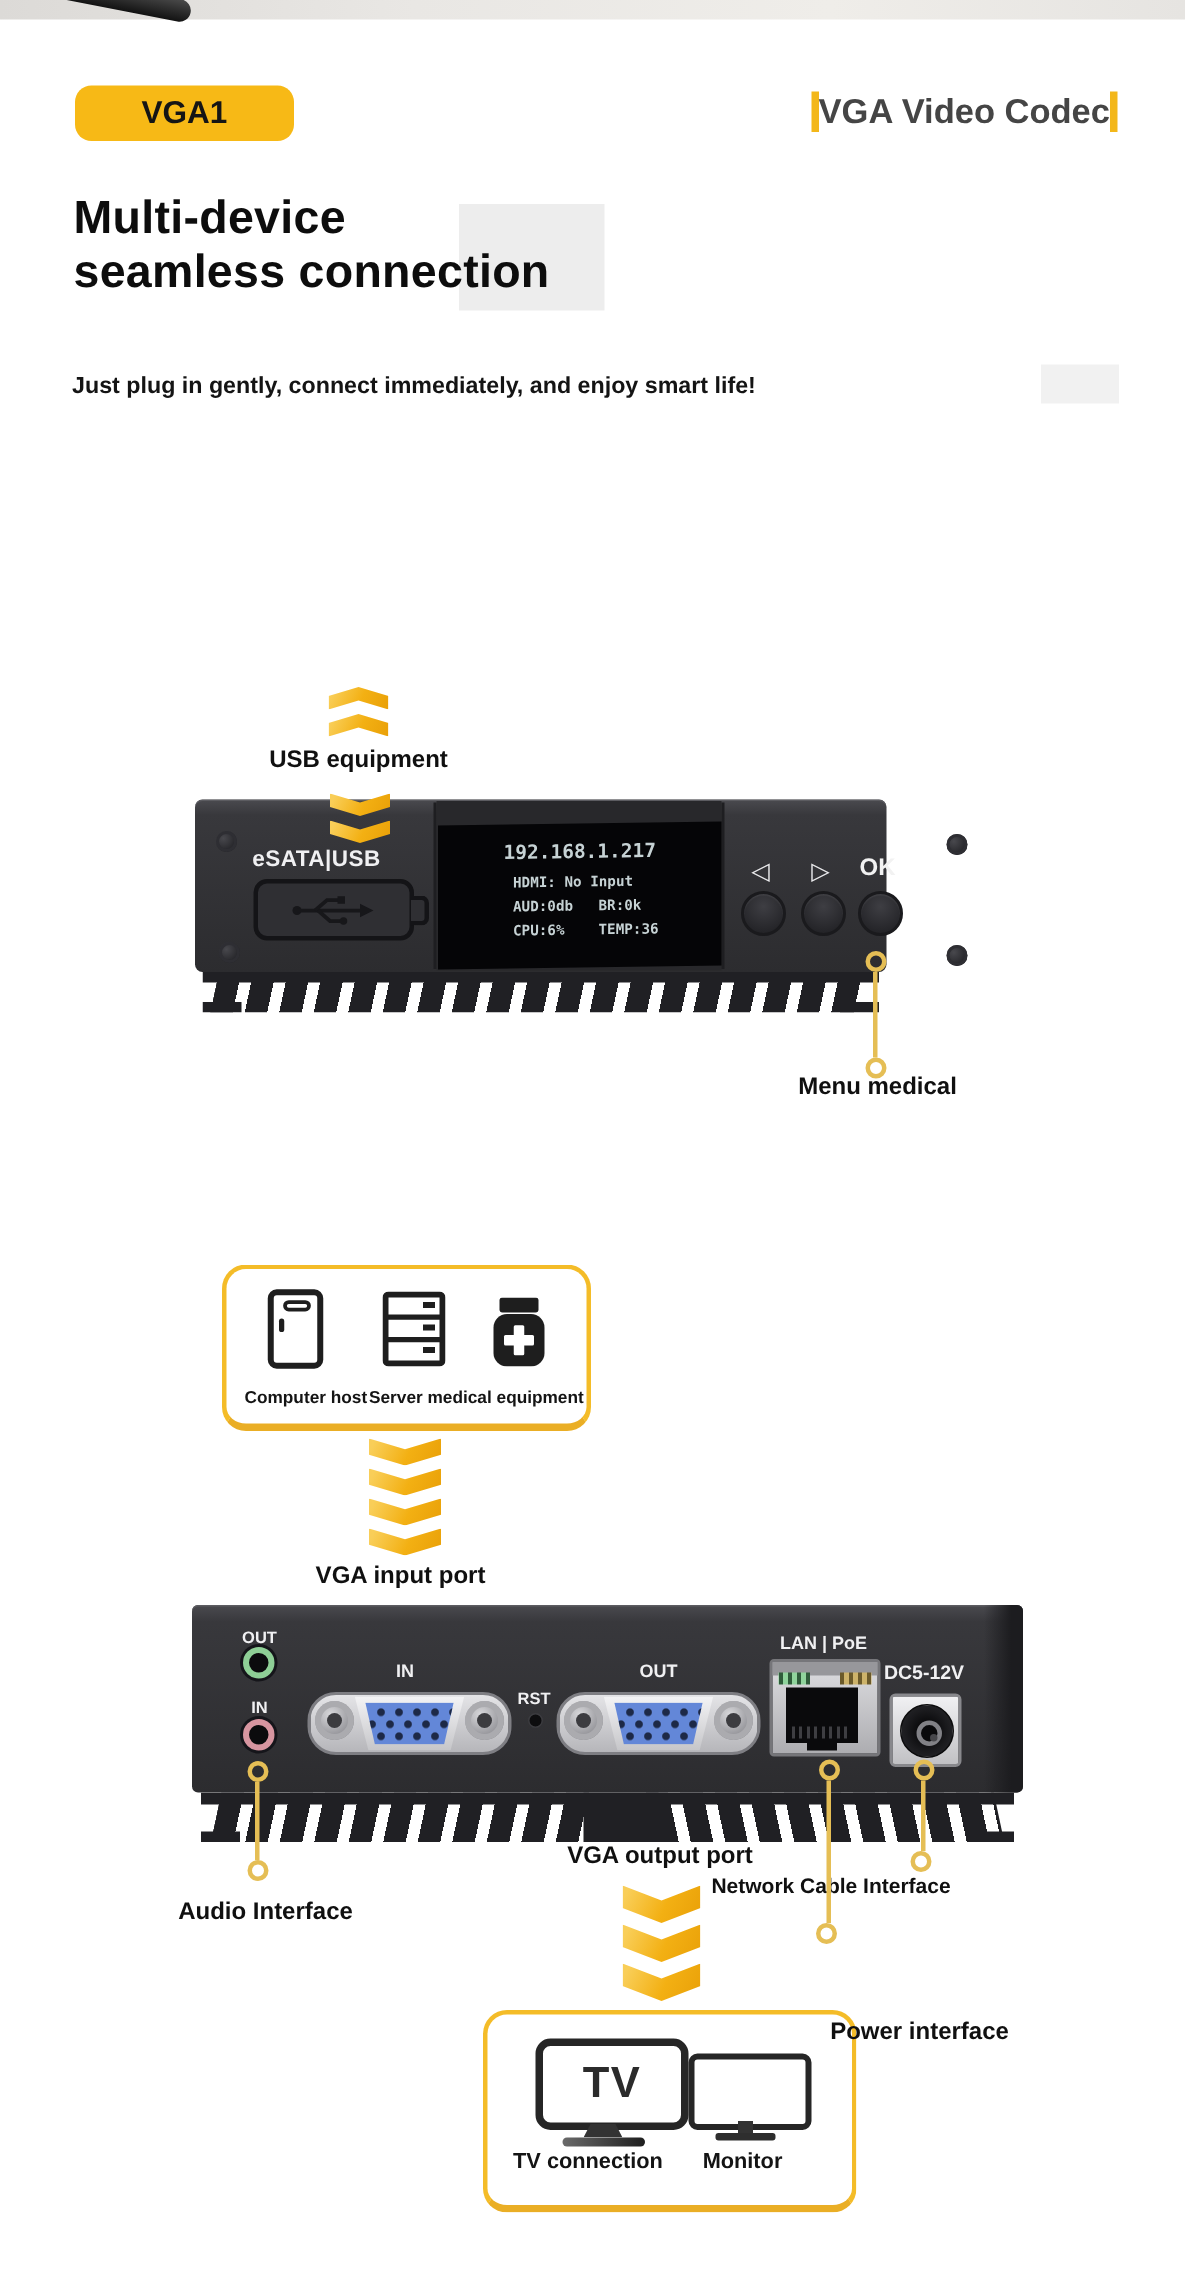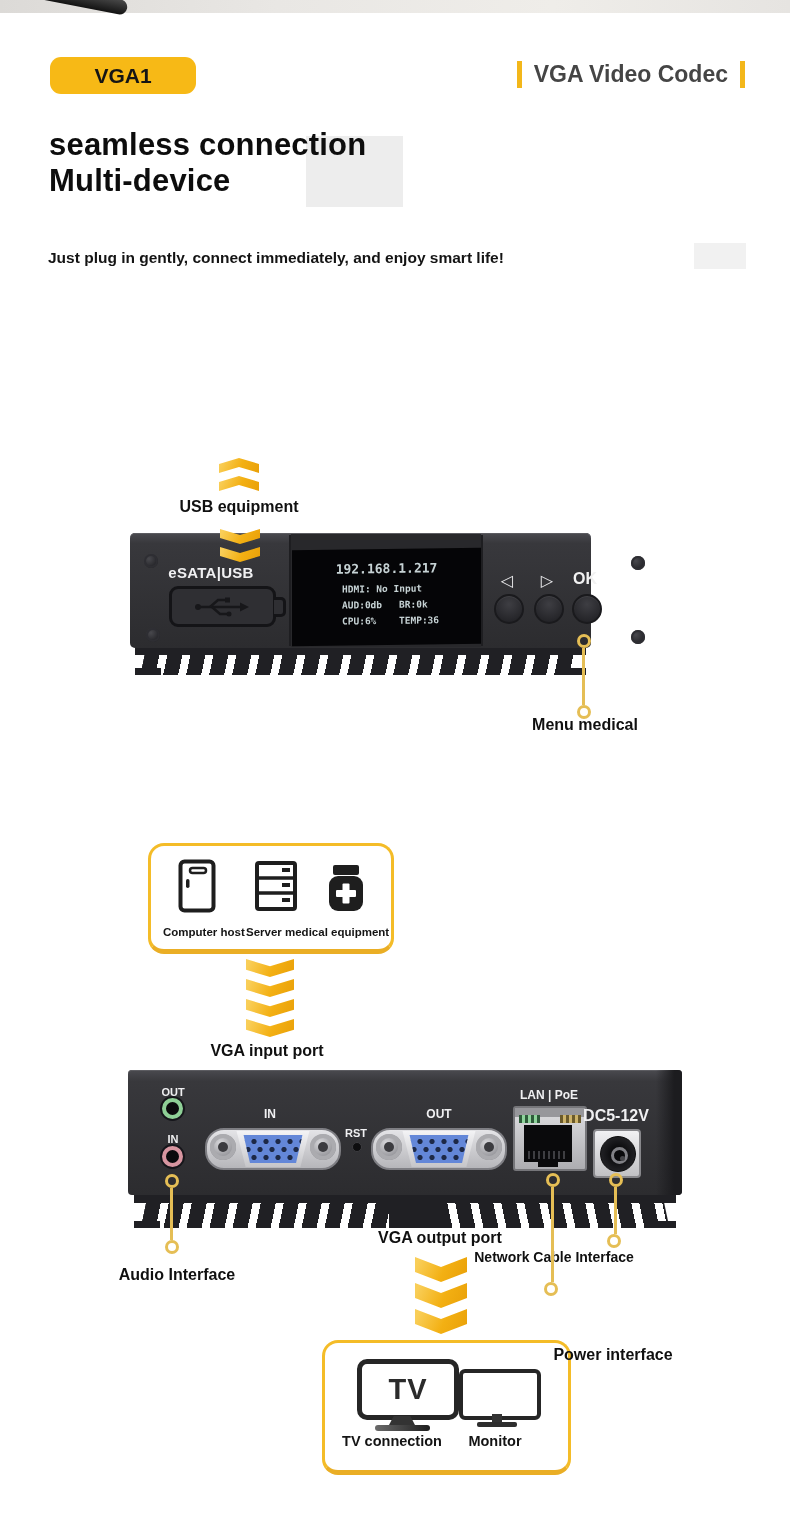--- a/index.html
+++ b/index.html
@@ -10,21 +10,21 @@
   }
   
   .photo-strip { position:absolute; left:0; top:0; width:790px; height:13px;
     background:linear-gradient(90deg,#dcdad7 0%,#e9e7e4 35%,#efede9 70%,#e6e4e1 100%); }
   .cable { position:absolute; left:24px; top:-9px; width:104px; height:15px;
     background:linear-gradient(180deg,#4a4a4a,#121212); border-radius:8px; transform:rotate(11deg); }
   
   .badge { position:absolute; left:50px; top:57px; width:146px; height:37px;
     background:#F7B916; border-radius:11px; display:flex; align-items:center; justify-content:center;
     font-size:21px; font-weight:bold; color:#151515; }
-  .hdr { position:absolute; top:61px; right:45px; display:flex; align-items:flex-end; gap:12px; }
+  .hdr { position:absolute; top:61px; right:45px; display:flex; align-items:flex-end; gap:0; }
   .hdr .bar { width:5px; height:27px; background:#F3B71A; }
   .hdr .txt { font-size:23px; font-weight:bold; color:#454545; white-space:nowrap; }
   
   .patch-a { position:absolute; left:306px; top:136px; width:97px; height:71px; background:#ededed; }
   .patch-b { position:absolute; left:694px; top:243px; width:52px; height:26px; background:#f1f1f1; }
   
   .headline { position:absolute; left:49px; top:127px; font-size:31px; line-height:36px;
     font-weight:bold; color:#0d0d0d; letter-spacing:0.2px; }
   .tagline { position:absolute; left:48px; top:249px; font-size:15.5px; font-weight:bold; color:#141414; }
   
@@ -168,22 +168,22 @@
   <div class="hdr">
     <span class="bar"></span>
     <span class="txt">VGA Video Codec</span>
     <span class="bar"></span>
   </div>
 
   <div class="patch-a"></div>
   <div class="patch-b"></div>
 
   <div class="headline">
+    <div>Multi-device</div>
     <div>seamless connection</div>
-    <div>Multi-device</div>
   </div>
   <div class="tagline">Just plug in gently, connect immediately, and enjoy smart life!</div>
 
 
   <div class="stack" style="left:219px; top:455px;">
     <div class="chev sm up"></div>
     <div class="chev sm up"></div>
   </div>
   <div class="cap" style="left:239px; top:498px;">USB equipment</div>
   <div class="stack" style="left:220px; top:526px;">
@@ -313,21 +313,21 @@
       <div class="rj45">
         <div class="rj45-top"></div>
         <div class="led grn"></div>
         <div class="led amb"></div>
         <div class="rj45-port">
           <div class="rj45-pins"></div>
           <div class="rj45-notch"></div>
         </div>
       </div>
 
-      <div class="plabel" style="left:448px; top:37px; width:80px; font-size:16px;">DC5-12V</div>
+      <div class="plabel" style="left:448px; top:37px; width:80px; font-size:13px;">DC5-12V</div>
       <div class="dcjack">
         <div class="dc-barrel">
           <div class="dc-ring">
             <div class="dc-hole"></div>
           </div>
         </div>
       </div>
     </div>
     <div class="fins" style="left:6px; right:6px; top:125px; height:33px;">
       <div class="fbar" style="height:8px;"></div>

